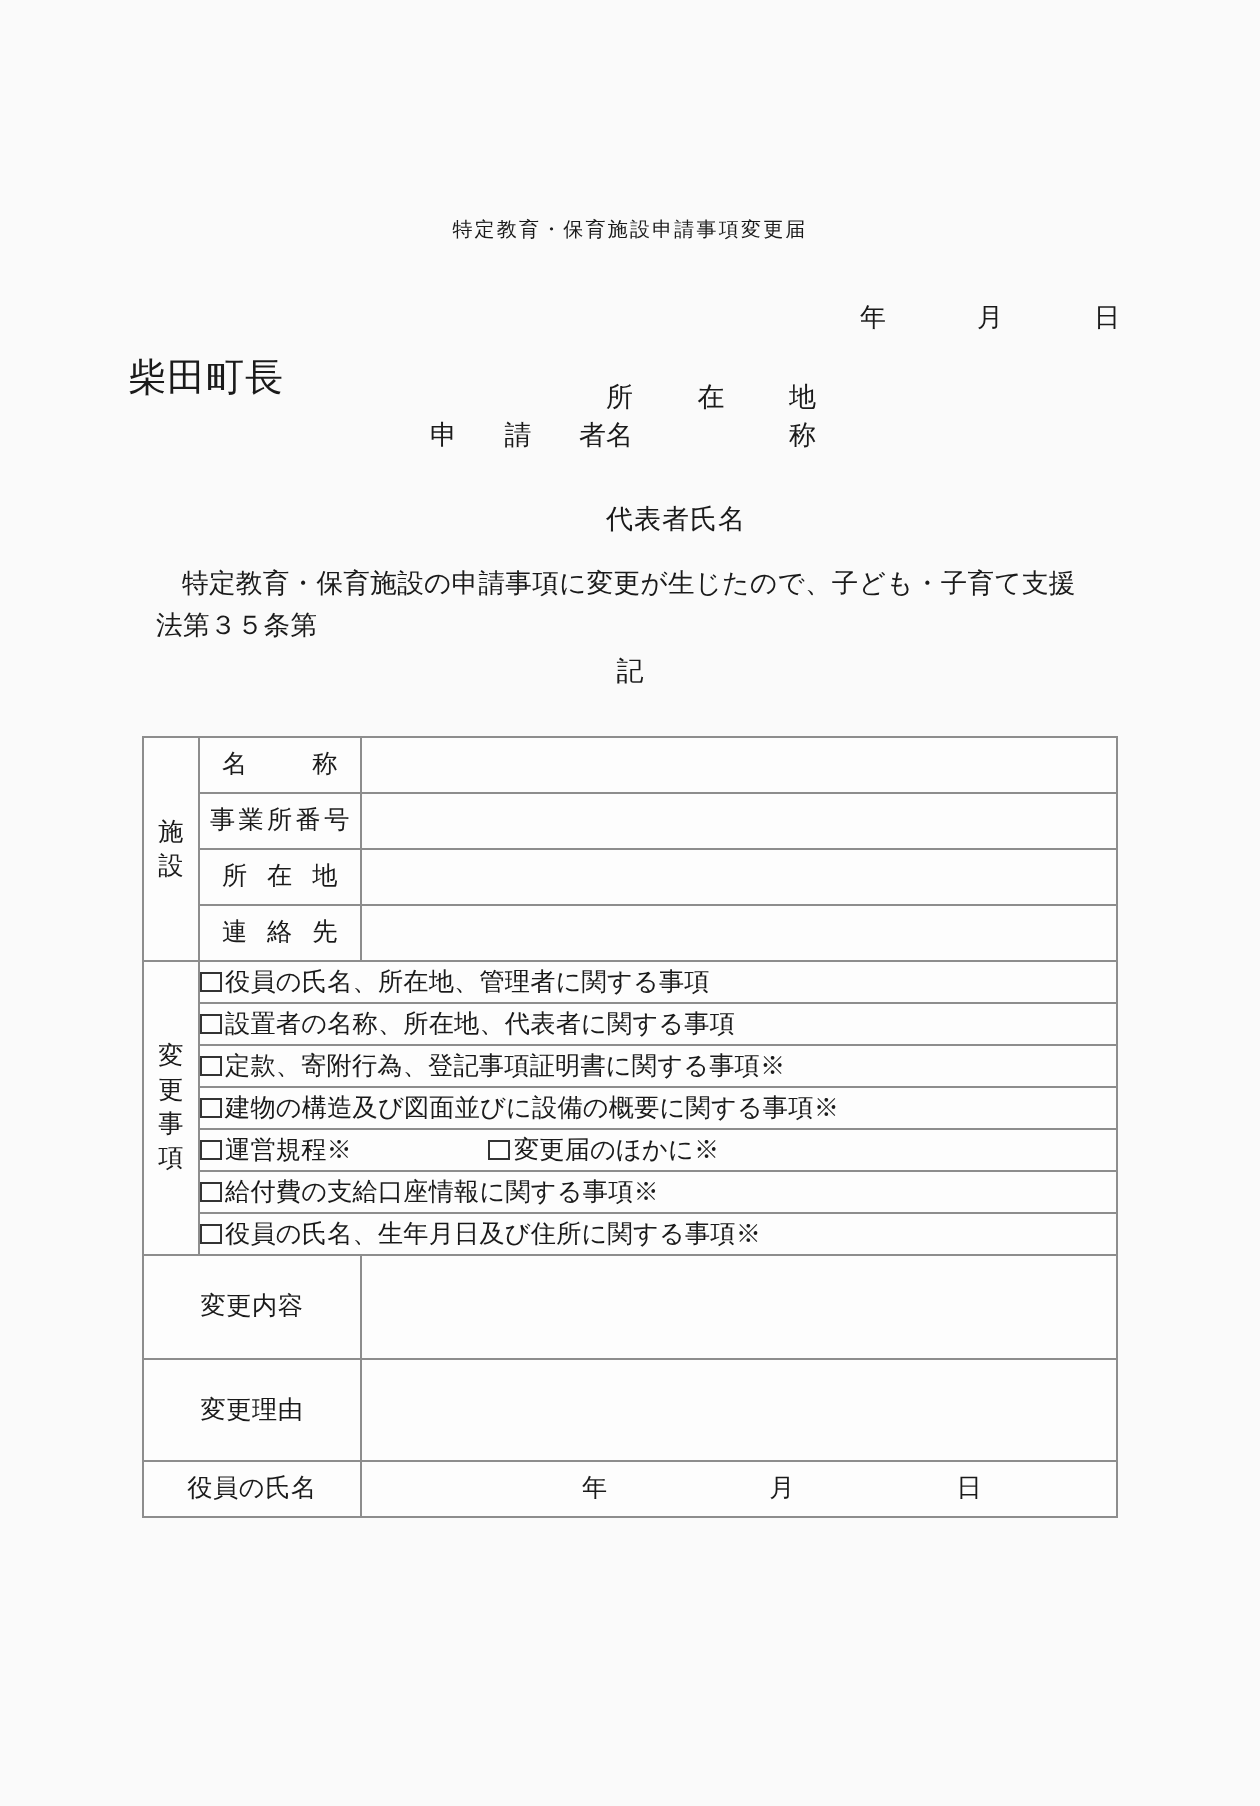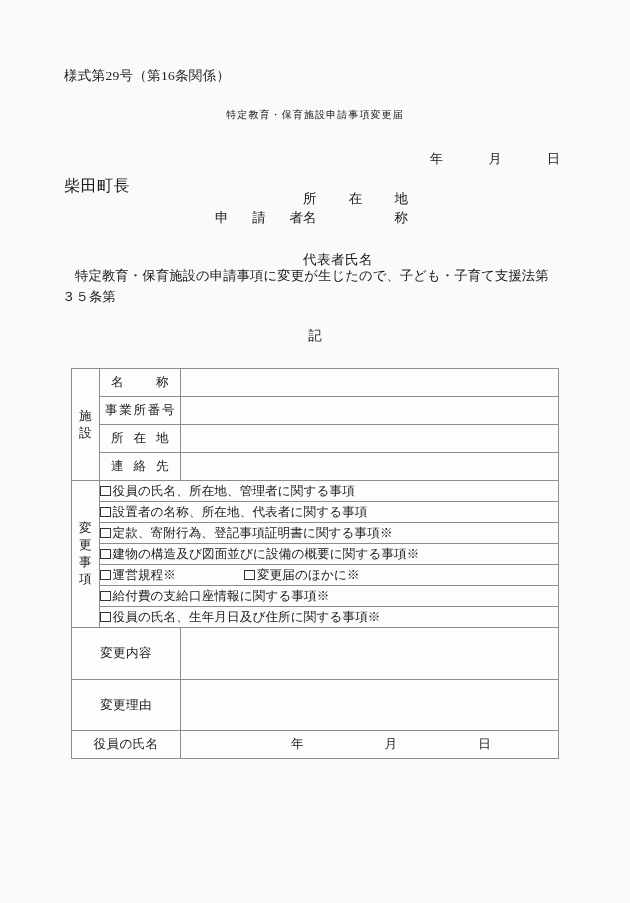--- a/index.html
+++ b/index.html
@@ -50,21 +50,21 @@
     font-size: 13px;
     display: flex;
     justify-content: space-between;
   }
   #date-line-top span { display: inline-block; }
 
   
   #addressee {
     left: 64px;
     top: 176px;
-    font-size: 16px;
+    font-size: 19px;
     letter-spacing: .5px;
   }
 
   
   #applicant-block {
     left: 215px;
     top: 190px;
     font-size: 13.5px;
     line-height: 18.5px;
   }
@@ -89,21 +89,21 @@
 
   
   #body-paragraph {
     left: 62px;
     top: 265px;
     width: 500px;
     font-size: 13.3px;
     line-height: 21px;
     letter-spacing: .15px;
   }
-  #body-paragraph p { margin: 0; }
+  #body-paragraph p { margin: 16px; }
   #body-paragraph .indent { text-indent: 13px; }
 
   
   #ki-marker {
     left: 0;
     right: 0;
     top: 327px;
     text-align: center;
     font-size: 13.5px;
   }
@@ -177,21 +177,20 @@
     top: 760px;
     font-size: 13.2px;
     letter-spacing: .15px;
   }
 </style>
 </head>
 <body>
 
 <div class="page">
 
-  <div class="abs" id="form-code">様式第29号（第16条関係）</div>
 
   <div class="abs" id="doc-title">特定教育・保育施設申請事項変更届</div>
 
   <div class="abs" id="date-line-top">
     <span>年</span>
     <span>月</span>
     <span>日</span>
   </div>
 
   <div class="abs" id="addressee">柴田町長</div>

